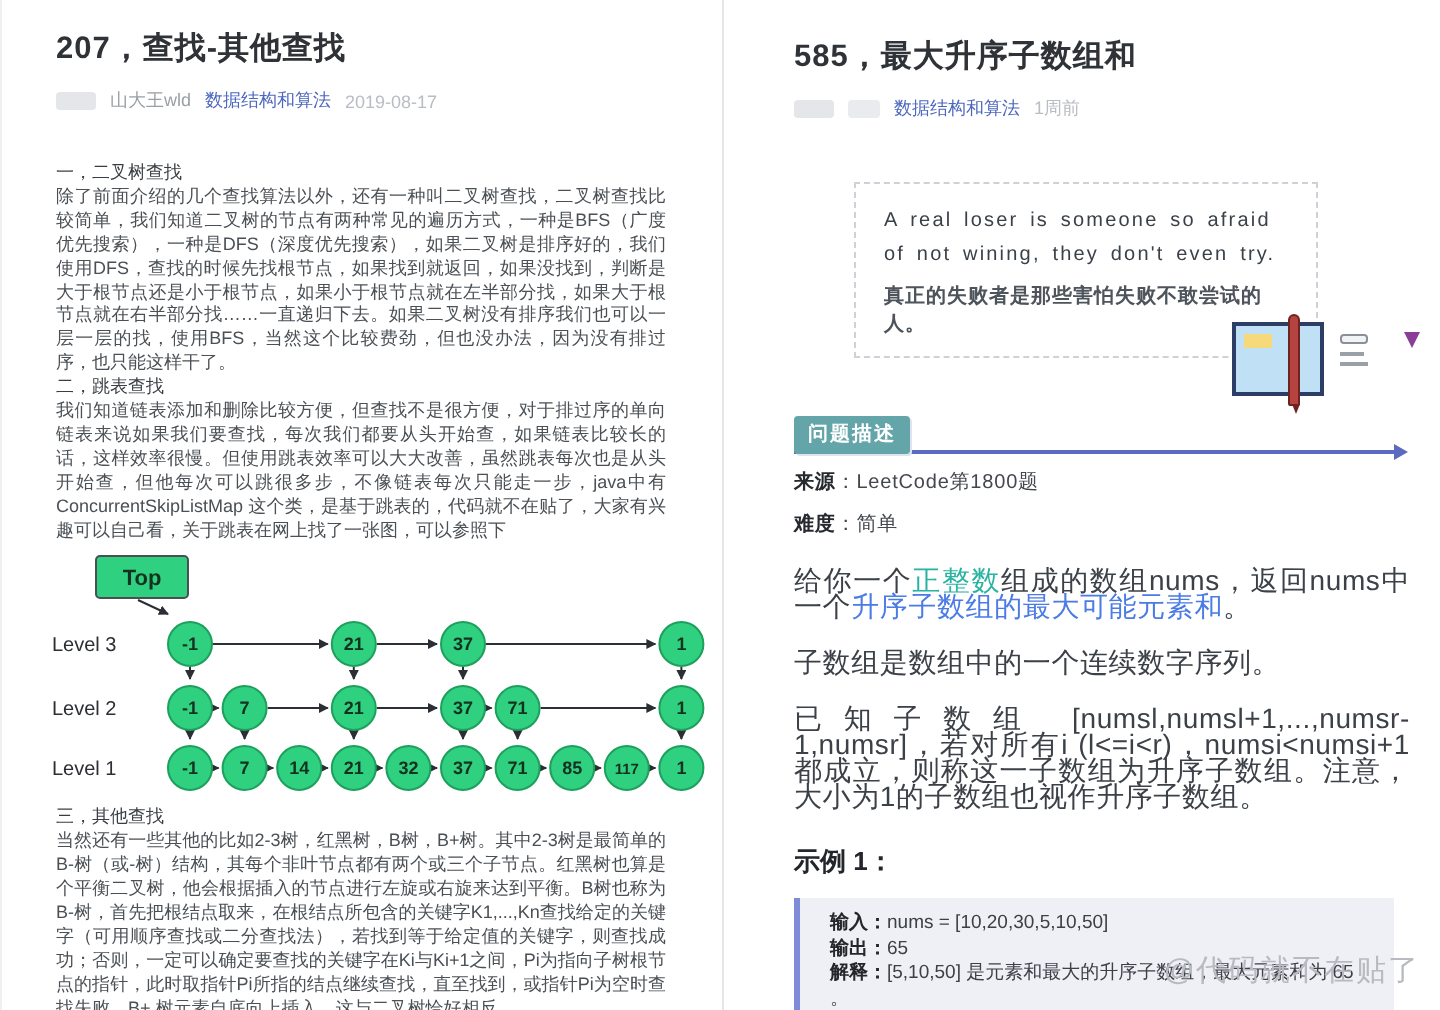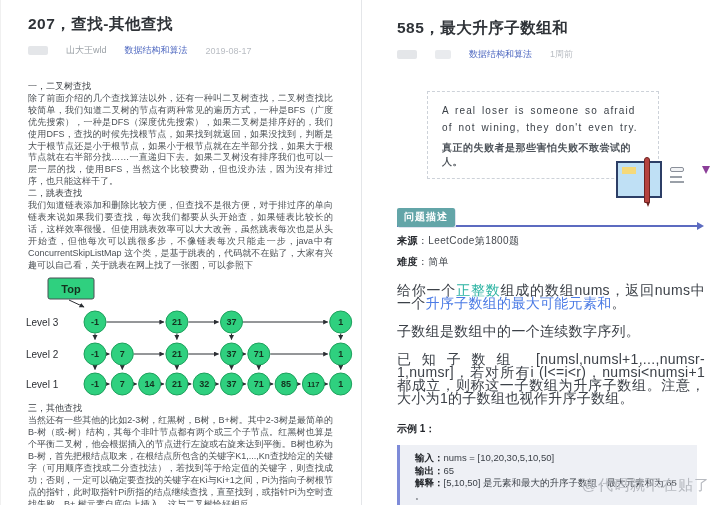--- a/index.html
+++ b/index.html
@@ -6,21 +6,21 @@
   body { font-family:"Liberation Sans","DejaVu Sans",sans-serif; background:#fff; }
   .page { position:relative; width:720px; height:505px; background:#fff; overflow:hidden; display:flex; border-left:1px solid #f0f0f0; }
 
   
   .col { width:360px; height:505px; position:relative; }
   .col-left  { padding:14px 28px 0 27px; }
   .col-right { padding:18px 14px 0 35px; border-left:1px solid #e4e6e9; }
 
   
   .art-title { font-size:15.5px; font-weight:bold; color:#2f3338; letter-spacing:.5px; }
-  .meta { display:flex; align-items:center; gap:18px; margin-top:9px; font-size:9px; color:#9aa0a6; }
+  .meta { display:flex; align-items:center; gap:7px; margin-top:9px; font-size:9px; color:#9aa0a6; }
   .pill { display:inline-block; width:20px; height:9px; background:#e4e6e9; border-radius:2px; }
   .pill.sm { width:16px; background:#e9ebee; }
   .meta .author { color:#9aa0a6; }
   .meta .cat { color:#4d67c0; cursor:pointer; }
   .meta .date { color:#b9bdc3; }
 
   
   .lbody { margin-top:24px; font-size:9px; line-height:11.9px; color:#4b5055; text-align:justify; }
   .lbody .sec-h { color:#3a3e43; margin-top:0; }
 
@@ -52,21 +52,21 @@
     border-top:4px solid transparent; border-bottom:4px solid transparent; border-left:7px solid #5c6bc0; }
 
   .info-line { font-size:10px; color:#44484e; margin-top:7px; letter-spacing:.4px; }
   .info-line:first-of-type { margin-top:10px; }
   .info-line b { color:#26292e;text-align:right; }
 
   .rpara { font-size:14px; line-height:13px; color:#3c4148; margin-top:15px; width:308px; text-align:justify; letter-spacing:.3px; }
   .hl-teal { color:#2bb3a2; }
   .hl-blue { color:#4b7be5; }
 
-  .example-label { font-size:10px; font-weight:bold; color:#23262b; margin-top:17px; }
+  .example-label { font-size:13px; font-weight:bold; color:#23262b; margin-top:17px; }
   .code-block { margin-top:9px; width:300px; background:#eef0f5; border-left:3px solid #7e8bd8; padding:7px 15px; font-size:9.5px; line-height:12.5px; color:#3c4148; }
   .code-block .lbl { font-weight:bold; color:#23262b; }
 
   .watermark { position:absolute; right:10px; bottom:10px; font-size:15px; color:#b7bac0; letter-spacing:1px; }
 </style>
 </head>
 <body>
 
 <div class="page">
 

